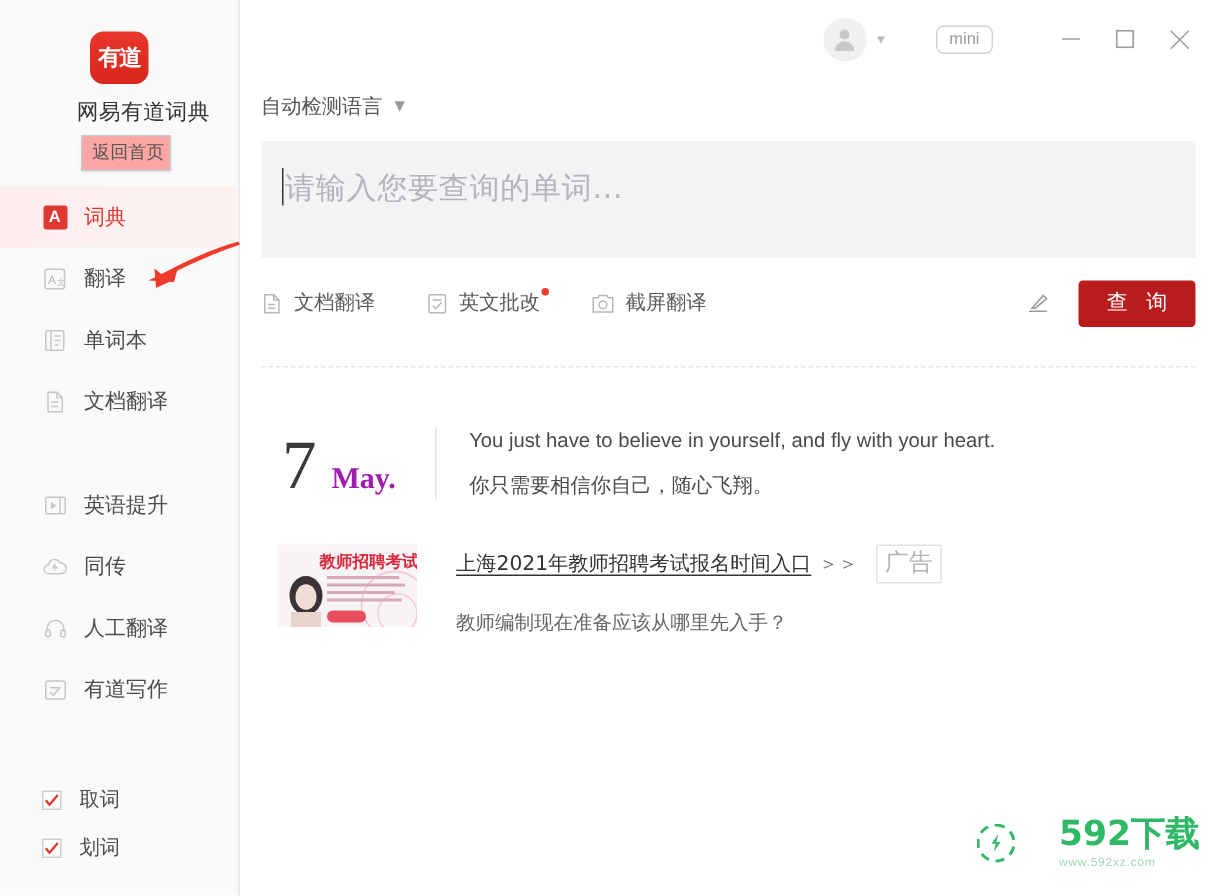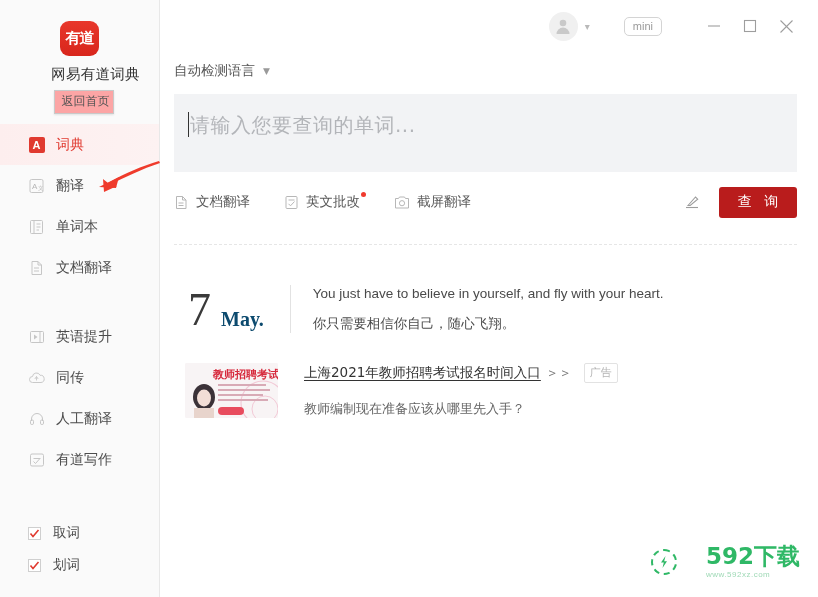--- a/index.html
+++ b/index.html
@@ -145,21 +145,21 @@
   .dashed {
     margin: 26px 21px 0 14px; border-top: 1px dashed #e6e6e6; height: 0;
   }
 
   .quote-row { display: flex; align-items: flex-end; margin: 40px 0 0 28px; }
   .date-big {
     font-size: 46px; color: #3a3a3a; font-family: "Liberation Serif", serif;
     font-weight: 300; line-height: 1;
   }
   .date-mon {
-    font-size: 20px; color: #0c4a6e; margin-left: 10px; margin-bottom: 2px;
+    font-size: 20px; color: #a21caf; margin-left: 10px; margin-bottom: 2px;
     font-family: "Liberation Serif", serif; font-weight: bold;
   }
   .quote-sep { width: 1px; background: #e2e2e2; height: 48px; margin: 0 22px 0 26px; align-self: center; }
   .quote-texts { align-self: center; }
   .quote-en { font-size: 13.5px; color: #4a4a4a; font-family: "Liberation Sans", sans-serif; }
   .quote-cn { font-size: 13.5px; color: #4a4a4a; margin-top: 14px; }
 
   .ad-row { display: flex; align-items: flex-start; margin: 30px 0 0 25px; }
   .ad-thumb {
     width: 93px; height: 55px; flex: 0 0 93px; position: relative; overflow: hidden;
@@ -167,21 +167,21 @@
   }
   .ad-texts { margin-left: 26px; }
   .ad-title-row { display: flex; align-items: center; }
   .ad-title {
     font-size: 13.5px; color: #333; text-decoration: underline;
     text-underline-offset: 3px; cursor: pointer;
   }
   .ad-arrows { font-size: 13px; color: #777; margin-left: 5px; }
   .ad-badge {
     border: 1px solid #e2e2e2; border-radius: 2px; color: #b5b5b5;
-    font-size: 11px; padding: 1px 5px 2px; margin-left: 12px;
+    font-size: 16px; padding: 1px 5px 2px; margin-left: 12px;
   }
   .ad-sub { font-size: 13px; color: #666; margin-top: 17px; }
 
   .watermark {
     position: absolute; right: 18px; bottom: 18px;
     display: flex; align-items: center; pointer-events: none; gap: 24px;
   }
   .wm-circle {
     width: 26px; height: 26px; border-radius: 50%;
     border: 2px dashed #2fb866; display: flex; align-items: center; justify-content: center;

